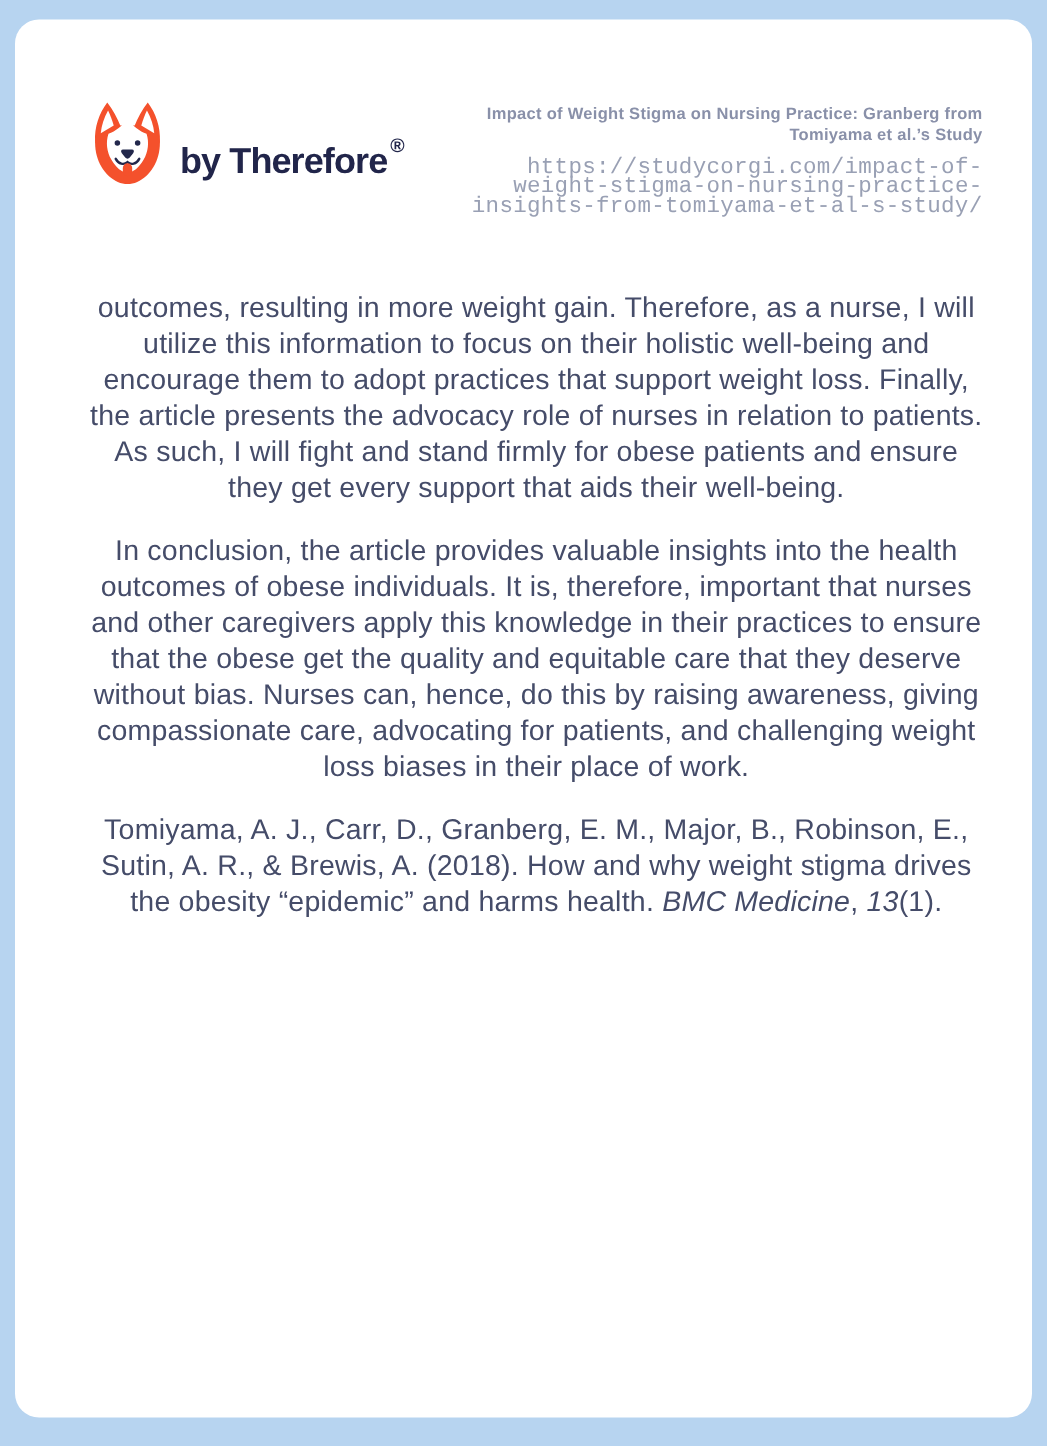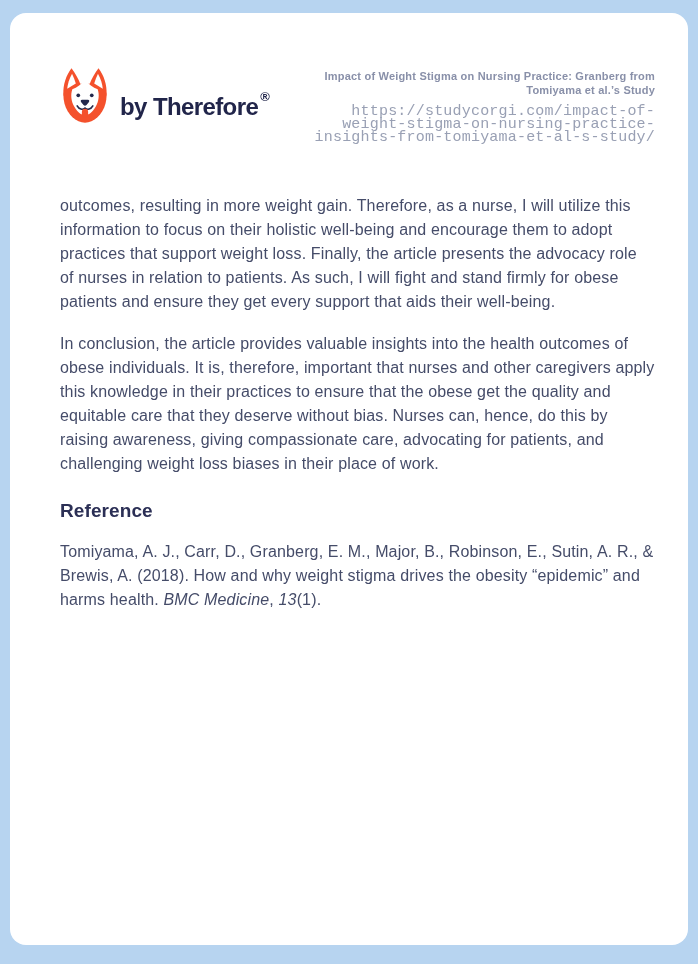--- a/index.html
+++ b/index.html
@@ -74,25 +74,26 @@
     display: block;
     word-break: break-word;
     font-family: Liberation Mono, monospace;
   }
 
   
   .article {
     padding: 50px 33px 0 50px;
   }
   .article p {
-    font-size: 16px;
+    font-size: 19px;
     color: #454c69;
     line-height: 24px;
     letter-spacing: 0.15px;
     margin-bottom: 18px;
+    text-align: center;
   }
   .article h2 {
     font-size: 19px;
     font-weight: 800;
     color: #2b2f55;
     letter-spacing: 0.1px;
     margin: 24px 0 18px 0;
   }
   .citation em { font-style: italic; }
 </style>
@@ -129,17 +130,16 @@
     <div class="doc-meta">
       <div class="doc-title">Impact of Weight Stigma on Nursing Practice: Granberg from Tomiyama et al.’s Study</div>
       <a href="#" class="doc-url">https://studycorgi.com/impact-of-weight-stigma-on-nursing-practice-insights-from-tomiyama-et-al-s-study/</a>
     </div>
 
   </div>
 
   <div class="article">
     <p>outcomes, resulting in more weight gain. Therefore, as a nurse, I will utilize this information to focus on their holistic well-being and encourage them to adopt practices that support weight loss. Finally, the article presents the advocacy role of nurses in relation to patients. As such, I will fight and stand firmly for obese patients and ensure they get every support that aids their well-being.</p>
     <p>In conclusion, the article provides valuable insights into the health outcomes of obese individuals. It is, therefore, important that nurses and other caregivers apply this knowledge in their practices to ensure that the obese get the quality and equitable care that they deserve without bias. Nurses can, hence, do this by raising awareness, giving compassionate care, advocating for patients, and challenging weight loss biases in their place of work.</p>
-    <h2>Reference</h2>
     <p class="citation"><span>Tomiyama, A. J., Carr, D., Granberg, E. M., Major, B., Robinson, E., Sutin, A. R., &amp; Brewis, A. (2018). How and why weight stigma drives the obesity “epidemic” and harms health. </span><em>BMC Medicine</em><span>, </span><em>13</em><span>(1).</span></p>
   </div>
 
 </div>
 
 </body></html>

